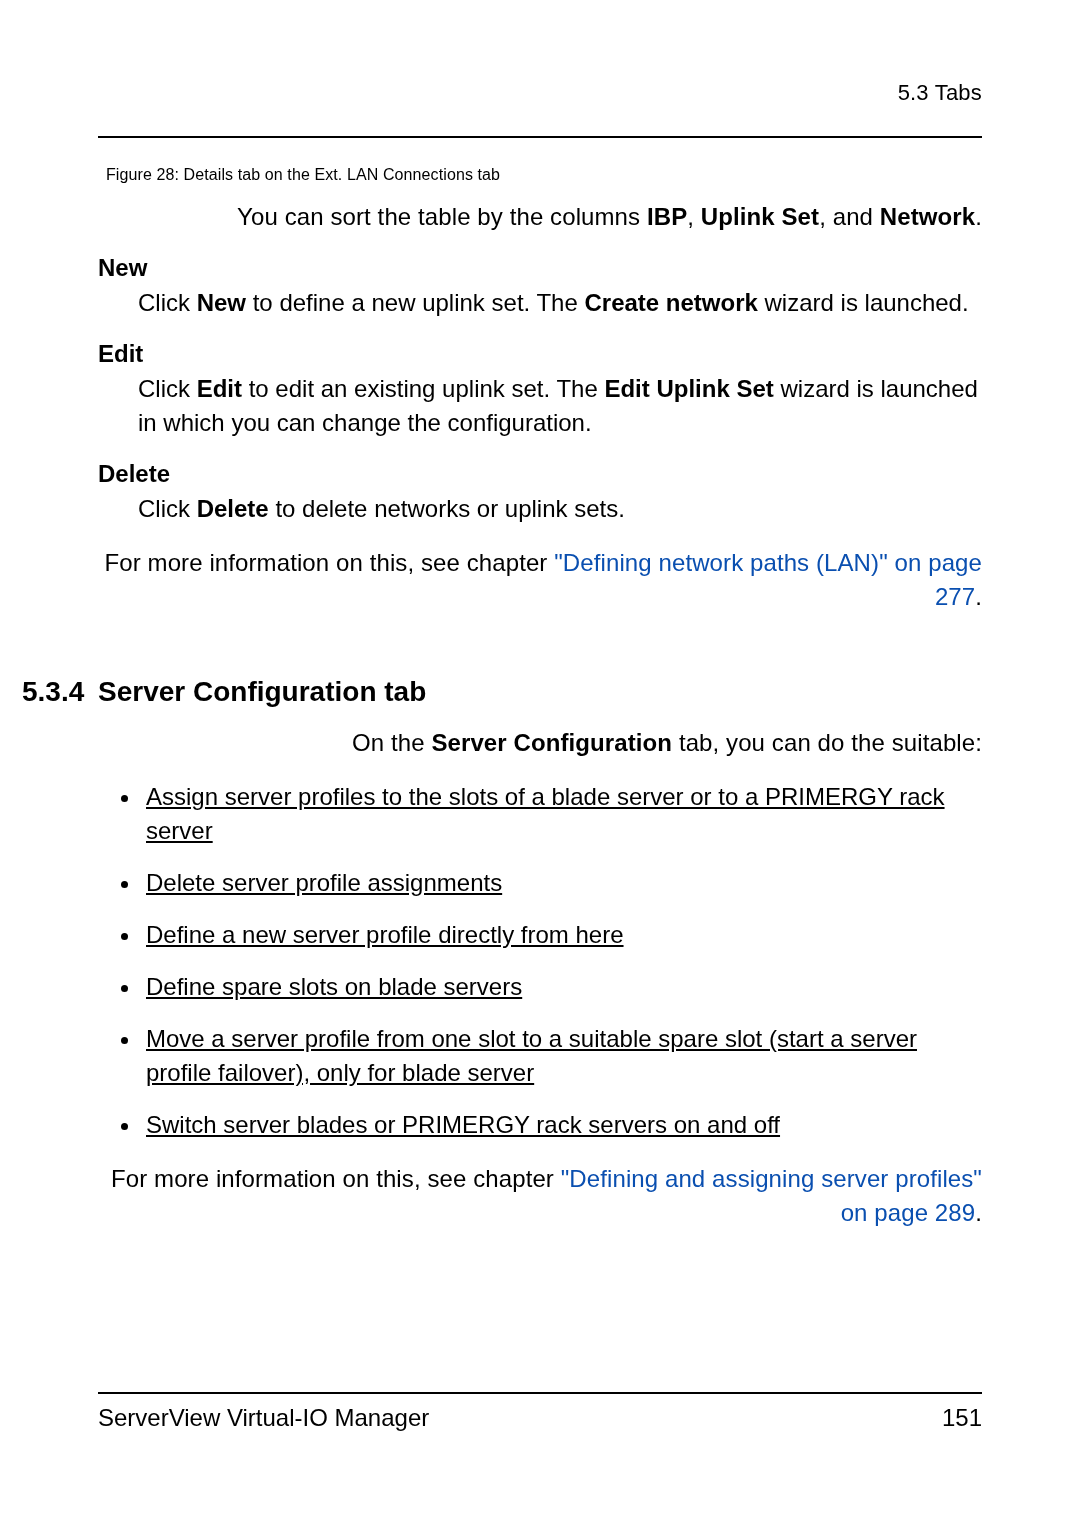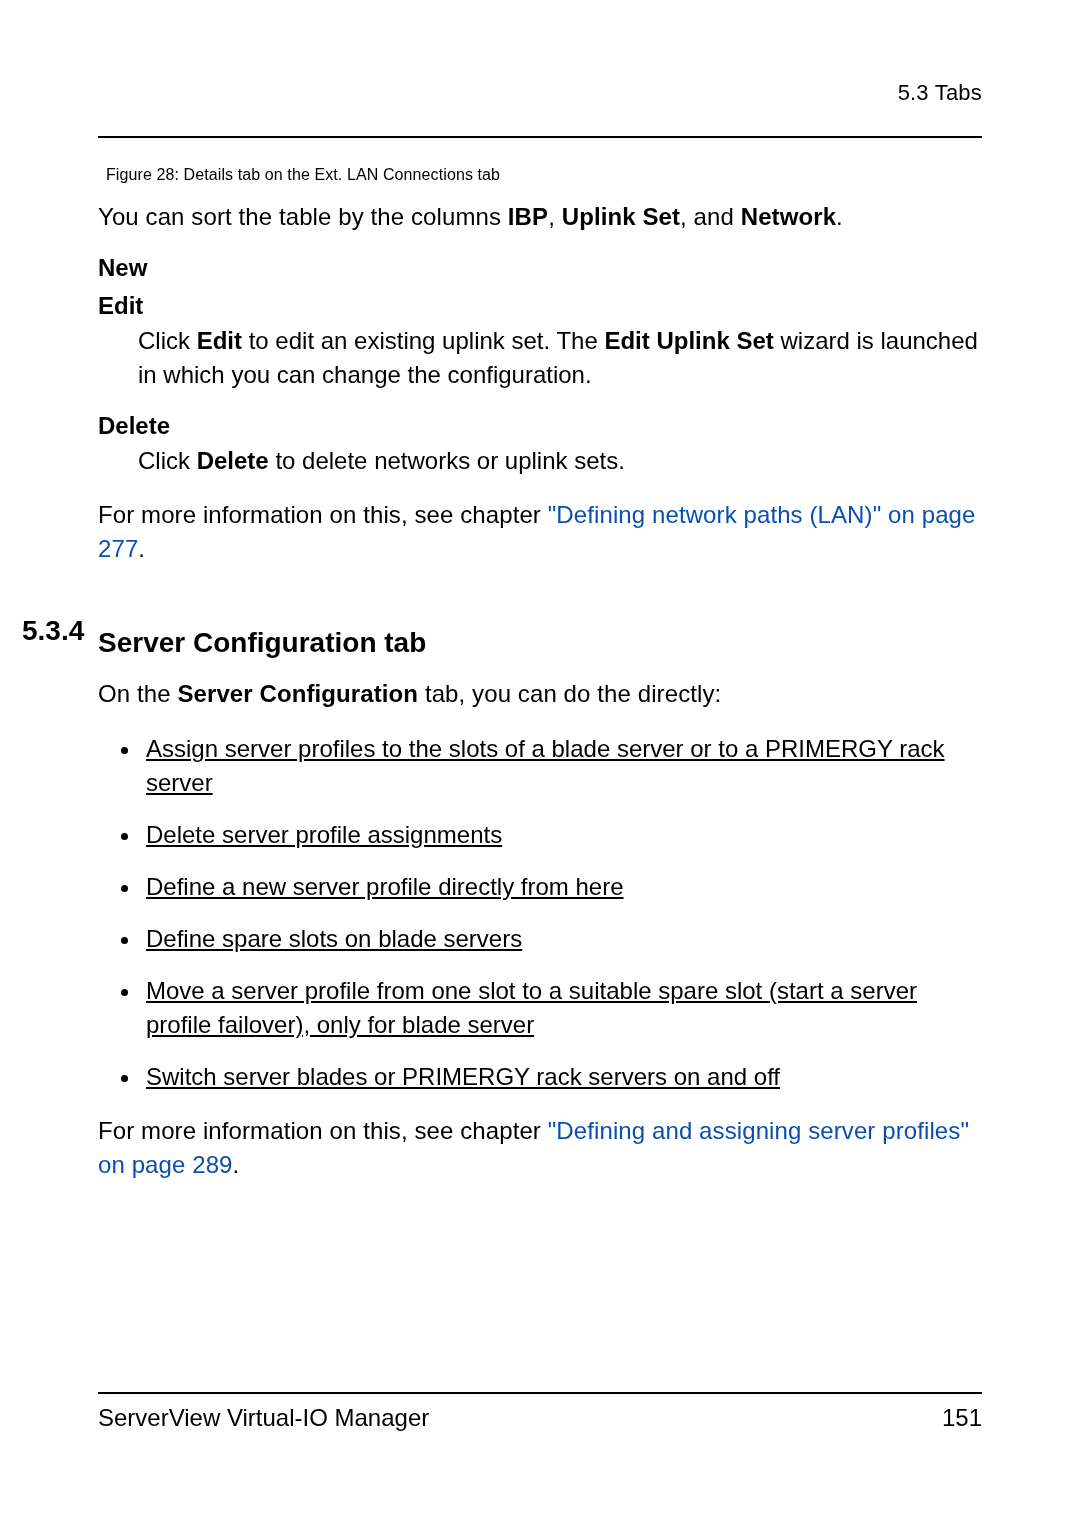--- a/index.html
+++ b/index.html
@@ -32,34 +32,35 @@
   .figure-caption {
     font-size: 16px;
     margin: 0 0 16px 8px;
     letter-spacing: 0.1px;
   }
   .body-para {
     font-size: 24px;
     line-height: 1.42;
     margin: 0 0 20px 0;
     letter-spacing: 0.1px;
+    text-align: right;
   }
   .term {
     font-size: 24px;
     font-weight: bold;
     margin: 10px 0 4px 0;
   }
   .def-body {
     font-size: 24px;
     line-height: 1.42;
     margin: 0 0 20px 40px;
   }
   .section-row {
     display: flex;
-    align-items: center;
+    align-items: flex-end;
     margin-top: 36px;
     margin-bottom: 18px;
     margin-left: -76px;
   }
   .section-num {
     font-size: 28px;
     font-weight: bold;
     width: 76px;
     flex: 0 0 76px;
   }
@@ -109,20 +110,23 @@
   <div class="running-head">5.3 Tabs</div>
   <hr class="hr-top">
 
   <p class="figure-caption">Figure 28: Details tab on the Ext. LAN Connections tab</p>
 
   <p class="body-para">
     <span>You can sort the table by the columns </span><b>IBP</b><span>, </span><b>Uplink Set</b><span>, and </span><b>Network</b><span>.</span>
   </p>
 
   <p class="term">New</p>
+  <p class="def-body">
+    <span>Click </span><b>New</b><span> to define a new uplink set. The </span><b>Create network</b><span> wizard is launched.</span>
+  </p>
 
   <p class="term">Edit</p>
   <p class="def-body">
     <span>Click </span><b>Edit</b><span> to edit an existing uplink set. The </span><b>Edit Uplink Set</b><span> wizard is launched in which you can change the configuration.</span>
   </p>
 
   <p class="term">Delete</p>
   <p class="def-body">
     <span>Click </span><b>Delete</b><span> to delete networks or uplink sets.</span>
   </p>
@@ -130,21 +134,21 @@
   <p class="body-para">
     <span>For more information on this, see chapter </span><span class="link">"Defining network paths (LAN)" on page 277</span><span>.</span>
   </p>
 
   <div class="section-row">
     <div class="section-num">5.3.4</div>
     <div class="section-title">Server Configuration tab</div>
   </div>
 
   <p class="body-para">
-    <span>On the </span><b>Server Configuration</b><span> tab, you can do the directly:</span>
+    <span>On the </span><b>Server Configuration</b><span> tab, you can do the suitable:</span>
   </p>
 
   <ul class="bullets">
     <li>Assign server profiles to the slots of a blade server or to a PRIMERGY rack server</li>
     <li>Delete server profile assignments</li>
     <li>Define a new server profile directly from here</li>
     <li>Define spare slots on blade servers</li>
     <li>Move a server profile from one slot to a suitable spare slot (start a server profile failover), only for blade server</li>
     <li>Switch server blades or PRIMERGY rack servers on and off</li>
   </ul>

